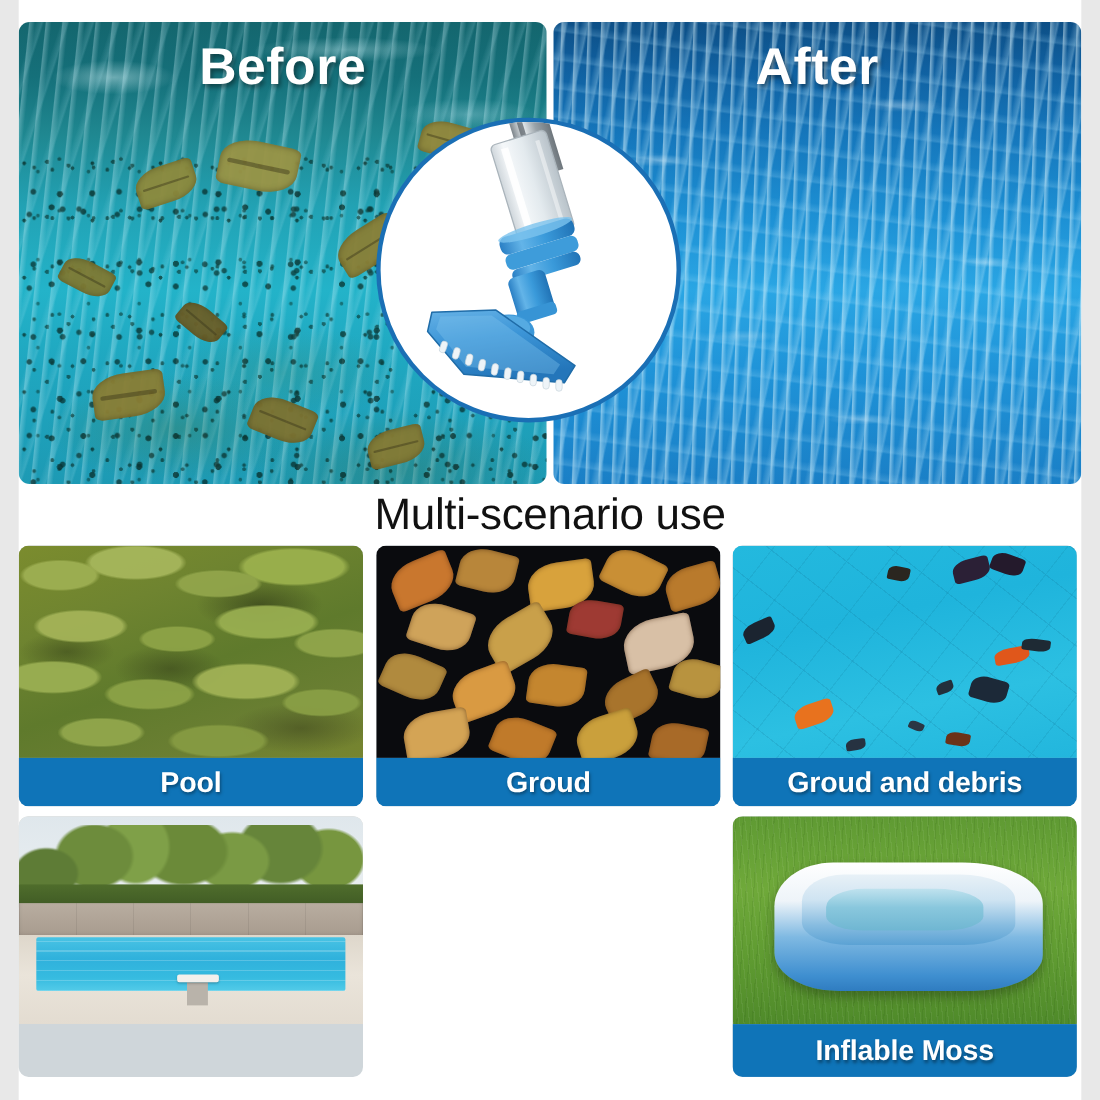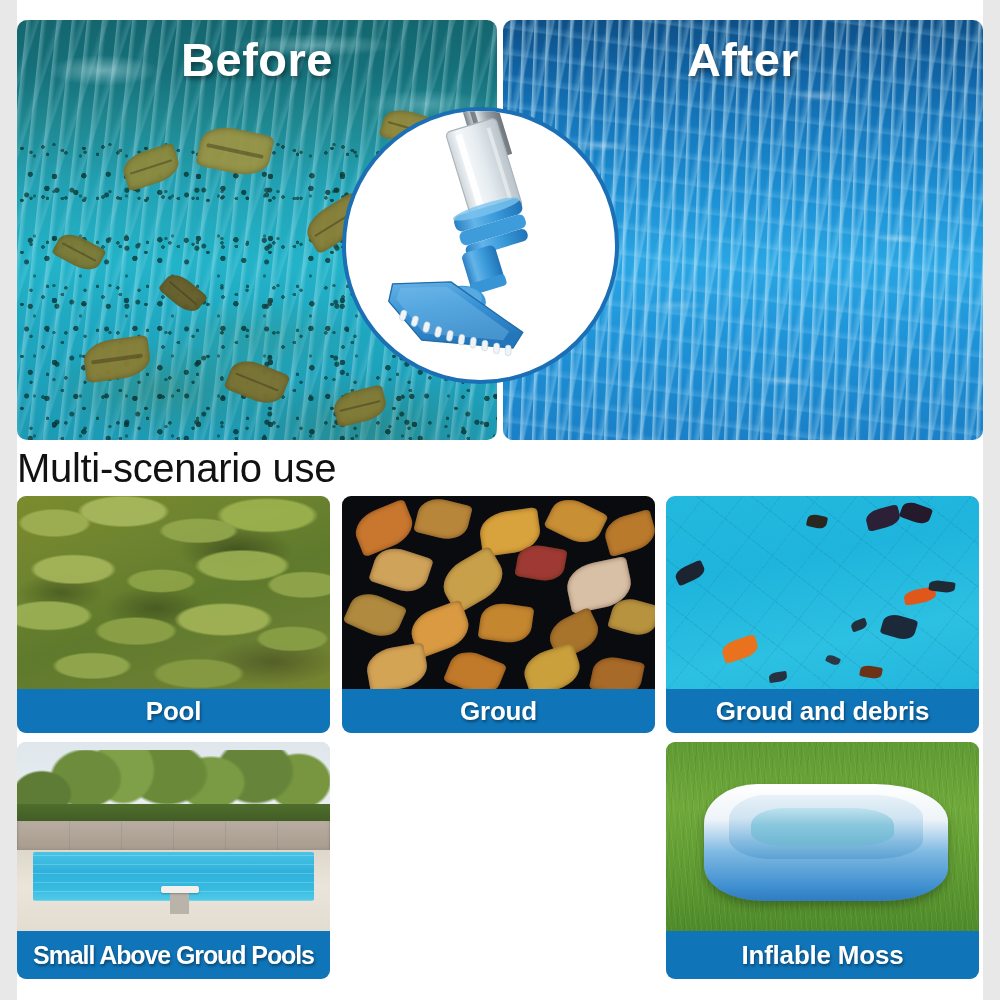--- a/index.html
+++ b/index.html
@@ -184,20 +184,21 @@
     overflow: hidden;
   }
   .vac { position: absolute; inset: 0; }
 
   
   .section-title {
     position: absolute;
     left: 0;
     top: 446px;
     width: 966px;
+    text-align: center;
     font-size: 40px;
     color: #111111;
     letter-spacing: -0.3px;
   }
 
   
   .grid {
     position: absolute;
     left: 0px;
     top: 496px;
@@ -539,21 +540,20 @@
           <div class="sky"></div>
           <div class="trees"></div>
           <div class="hedge"></div>
           <div class="wall"></div>
           <div class="deck"></div>
           <div class="water"></div>
           <div class="board-leg"></div>
           <div class="board"></div>
         </div>
       </div>
-      <div class="caption">Small Above Groud Pools</div>
     </div>
 
 
     <div class="cell c5">
       <div class="thumb">
         <div class="sc-inf">
           <div class="grass"></div>
           <div class="ring-out"></div>
           <div class="ring-in"></div>
           <div class="basin"></div>

